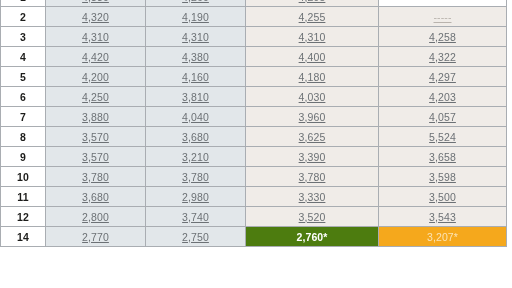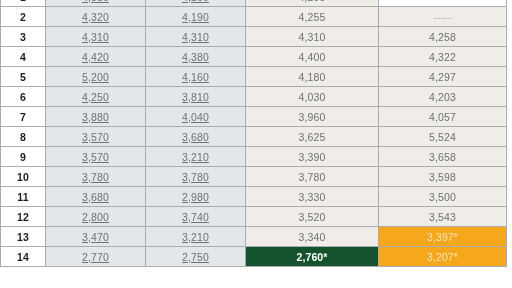--- a/index.html
+++ b/index.html
@@ -77,29 +77,30 @@
   td.band-cool {
     background: #e2e7ea;
     color: #6c7175;
     text-decoration: underline;
   }
 
   
   td.band-warm {
     background: #f0ece8;
     color: #6c7175;
+    text-decoration: underline;
   }
 
   
   td.hl-orange {
     background: #f5a81c;
     color: #fbe3b4;
   }
   td.hl-red {
-    background: #14532d;
+    background: #4d7c0f;
     color: #ffffff;
     font-weight: bold;
   }
 
   td.empty-dash {
     color: #b9b3ad;
     letter-spacing: -1px;
     font-size: 9px;
   }
 </style>
@@ -140,21 +141,21 @@
           </tr>
           <tr>
             <td class="rownum">4</td>
             <td class="band-cool">4,420</td>
             <td class="band-cool">4,380</td>
             <td class="band-warm">4,400</td>
             <td class="band-warm">4,322</td>
           </tr>
           <tr>
             <td class="rownum">5</td>
-            <td class="band-cool">5,200</td>
+            <td class="band-cool">4,200</td>
             <td class="band-cool">4,160</td>
             <td class="band-warm">4,180</td>
             <td class="band-warm">4,297</td>
           </tr>
           <tr>
             <td class="rownum">6</td>
             <td class="band-cool">4,250</td>
             <td class="band-cool">3,810</td>
             <td class="band-warm">4,030</td>
             <td class="band-warm">4,203</td>
@@ -195,27 +196,20 @@
             <td class="band-warm">3,500</td>
           </tr>
           <tr>
             <td class="rownum">12</td>
             <td class="band-cool">2,800</td>
             <td class="band-cool">3,740</td>
             <td class="band-warm">3,520</td>
             <td class="band-warm">3,543</td>
           </tr>
           <tr>
-            <td class="rownum">13</td>
-            <td class="band-cool">3,470</td>
-            <td class="band-cool">3,210</td>
-            <td class="band-warm">3,340</td>
-            <td class="hl-orange">3,397*</td>
-          </tr>
-          <tr>
             <td class="rownum">14</td>
             <td class="band-cool">2,770</td>
             <td class="band-cool">2,750</td>
             <td class="hl-red">2,760*</td>
             <td class="hl-orange">3,207*</td>
           </tr>
         </tbody>
     </table>
   </div>
 </div>

